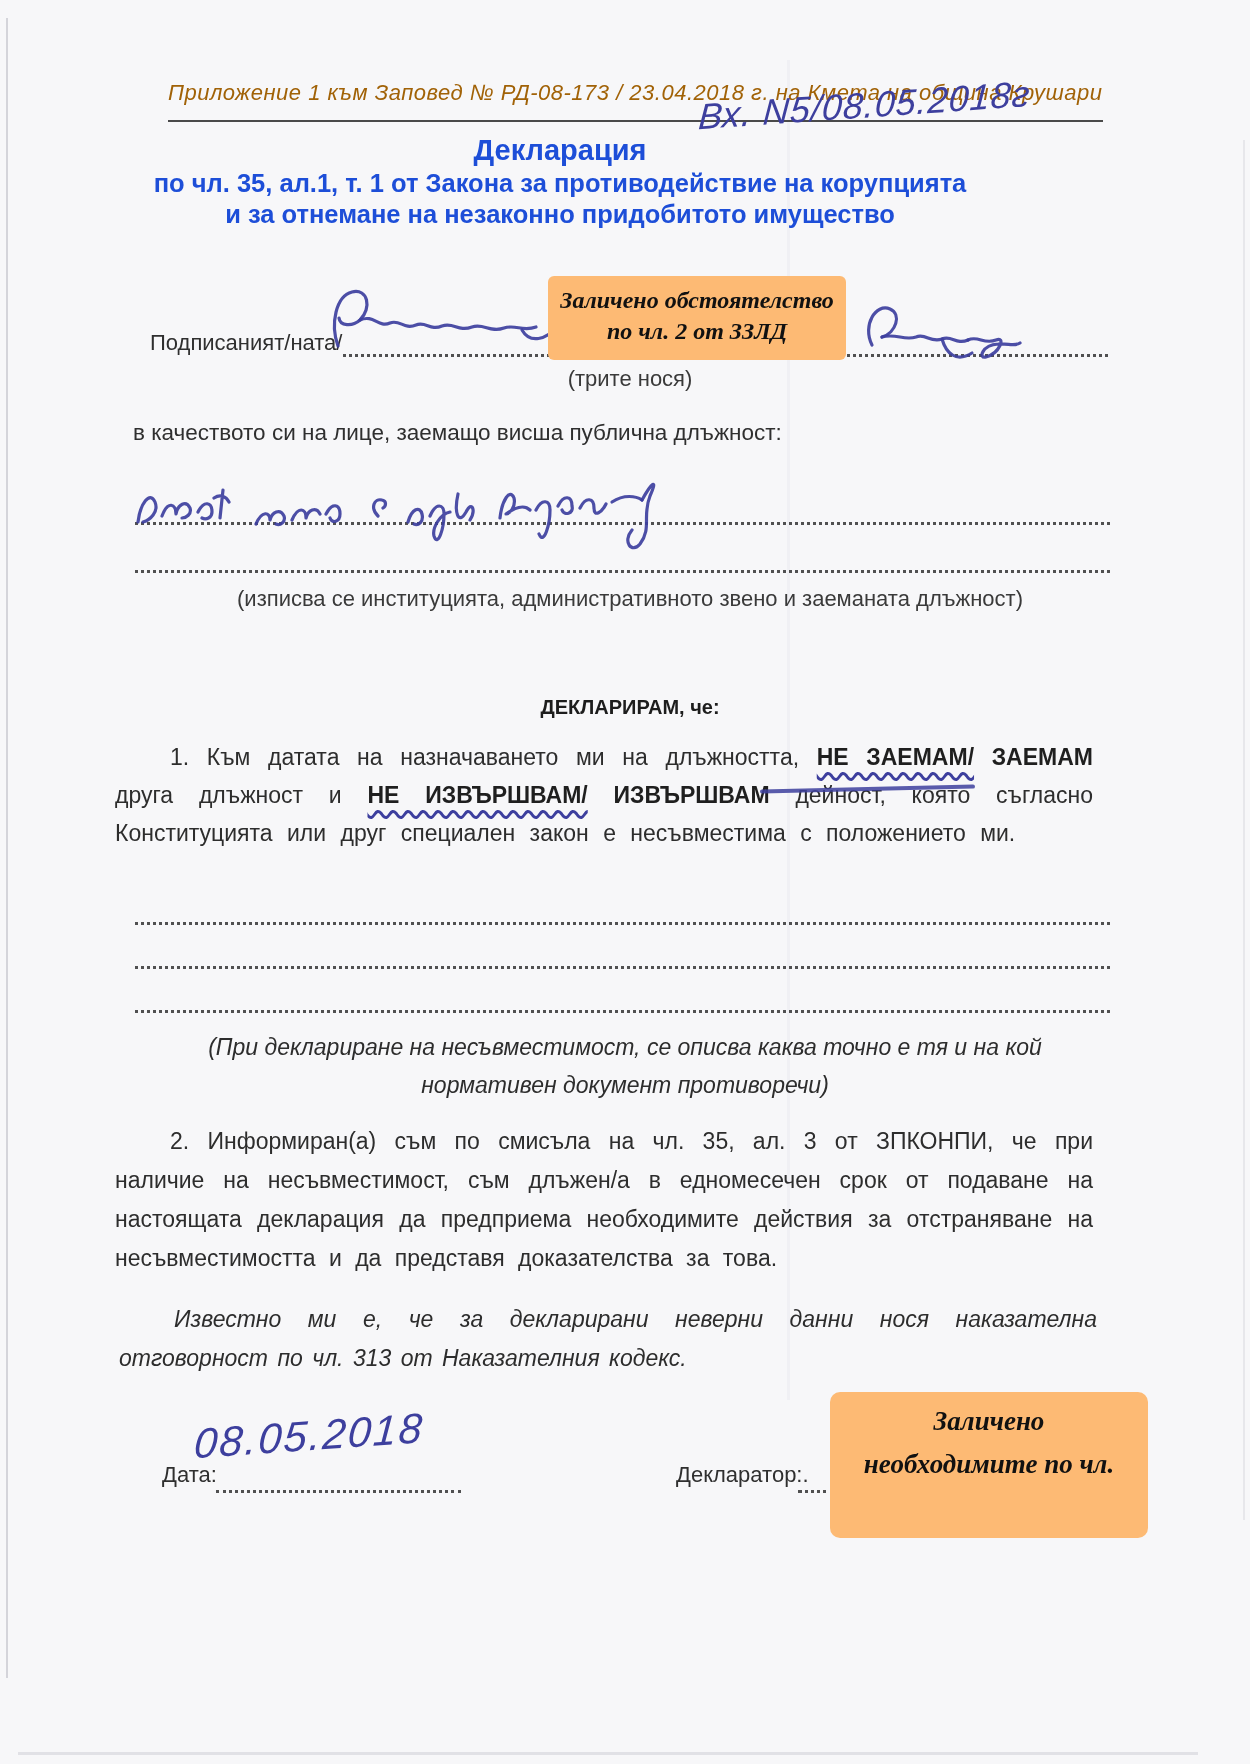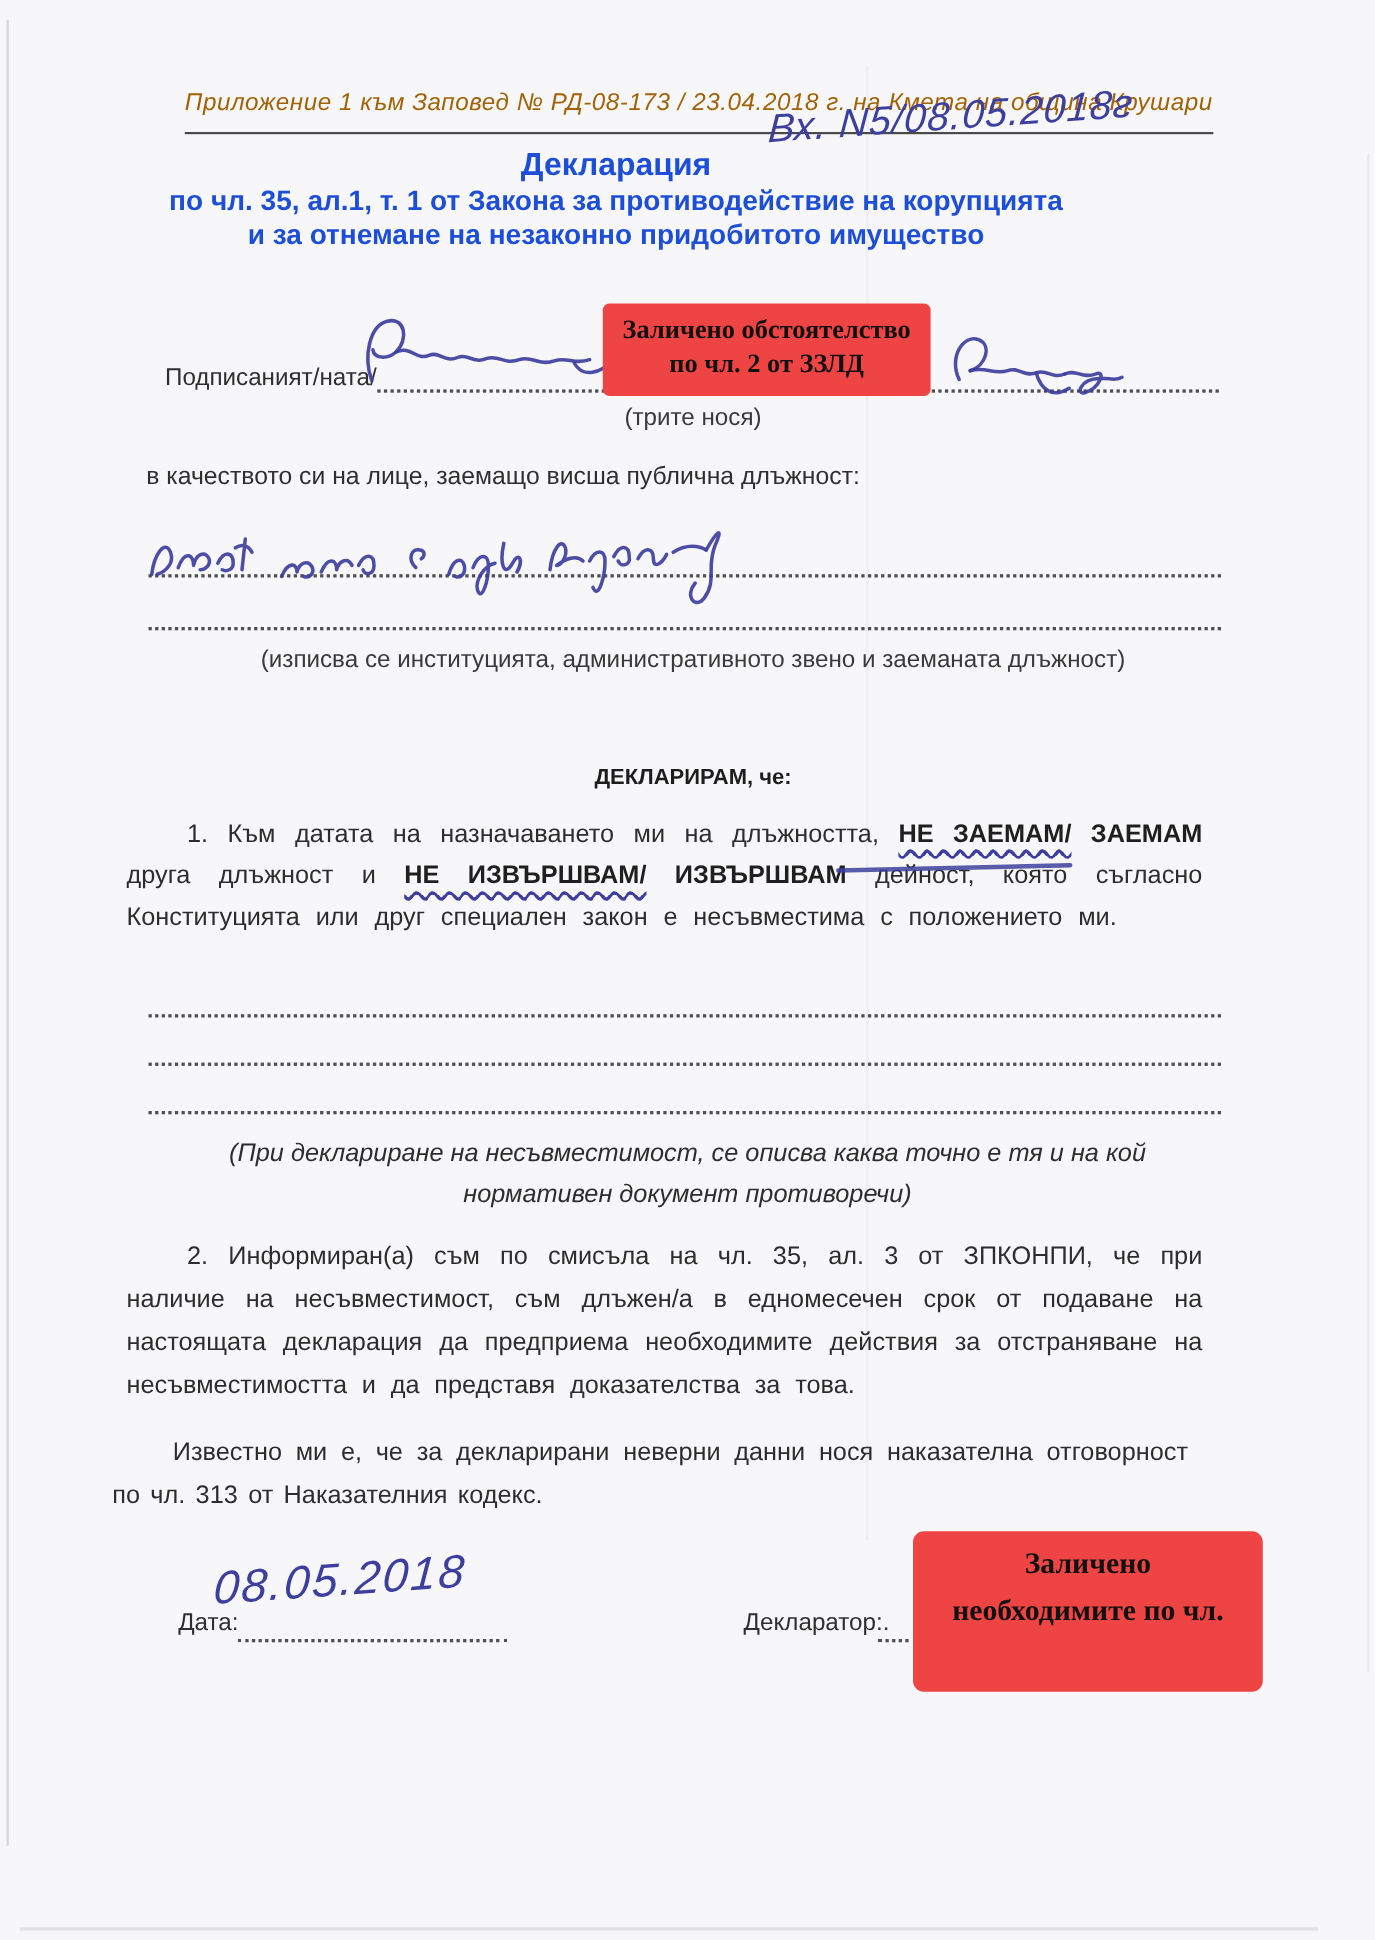--- a/index.html
+++ b/index.html
@@ -23,23 +23,23 @@
   .ink{color:#3d3f9e;}
   .vx-note{
     left:700px;top:96px;font-size:36px;font-style:italic;letter-spacing:1px;
     transform:rotate(-4deg) skewX(-8deg);transform-origin:left top;white-space:nowrap;
   }
   .title-block{left:110px;top:132px;width:900px;text-align:center;color:#1d4ed8;font-weight:bold;}
   .title-l1{font-size:29px;line-height:36px;}
   .title-l2,.title-l3{font-size:25.5px;line-height:31px;white-space:nowrap;}
   
   .redact{
-    background:#ef4444;text-align:center;color:#111;
+    background:#fdba74;text-align:center;color:#111;
     font-family:"Liberation Serif","DejaVu Serif",serif;font-weight:bold;
-    border-radius:6px;z-index:5;
+    border-radius:6px;z-index:5;font-style:italic;
   }
   .redact-top{left:548px;top:276px;width:298px;height:84px;font-size:24px;line-height:31px;padding-top:9px;box-sizing:border-box;}
   .redact-bottom{left:830px;top:1392px;width:318px;height:146px;font-size:27px;line-height:43px;padding-top:8px;box-sizing:border-box;border-radius:10px;}
   
   .dots{height:24px;border-bottom:3px dotted #3a3a3a;opacity:.88;z-index:1;}
   .label{font-size:22px;color:#2f2f2f;white-space:nowrap;}
   .caption{text-align:center;font-size:22px;color:#3a3a3a;}
   .center-wide{left:110px;width:1040px;}
   .decl-heading{font-weight:bold;font-size:20px;color:#1d1d1d;}
   .para{
@@ -144,21 +144,21 @@
   </div>
 
   <div class="abs dots" style="left:135px;top:898px;width:975px;"></div>
   <div class="abs dots" style="left:135px;top:942px;width:975px;"></div>
   <div class="abs dots" style="left:135px;top:986px;width:975px;"></div>
 
   <div class="abs note-italic" style="left:200px;top:1028px;width:850px;">(При деклариране на несъвместимост, се описва каква точно е тя и на кой нормативен документ противоречи)</div>
 
   <div class="abs para para2" style="left:115px;top:1122px;width:978px;">2. Информиран(а) съм по смисъла на чл. 35, ал. 3 от ЗПКОНПИ, че при наличие на несъвместимост, съм длъжен/а в едномесечен срок от подаване на настоящата декларация да предприема необходимите действия за отстраняване на несъвместимостта и да представя доказателства за това.</div>
 
-  <div class="abs para para3" style="left:102px;top:1300px;width:978px;">Известно ми е, че за декларирани неверни данни нося наказателна отговорност по чл. 313 от Наказателния кодекс.</div>
+  <div class="abs para para3" style="left:119px;top:1300px;width:978px;font-style:italic;">Известно ми е, че за декларирани неверни данни нося наказателна отговорност по чл. 313 от Наказателния кодекс.</div>
 
   <div class="abs label" style="left:162px;top:1462px;">Дата:</div>
   <div class="abs dots" style="left:216px;top:1466px;width:245px;"></div>
   <div class="abs date-hw ink">08.05.2018</div>
 
   <div class="abs label" style="left:676px;top:1462px;">Декларатор:.</div>
   <div class="abs dots" style="left:798px;top:1466px;width:36px;"></div>
 
   <div class="abs redact redact-bottom">
     <div>Заличено</div>

